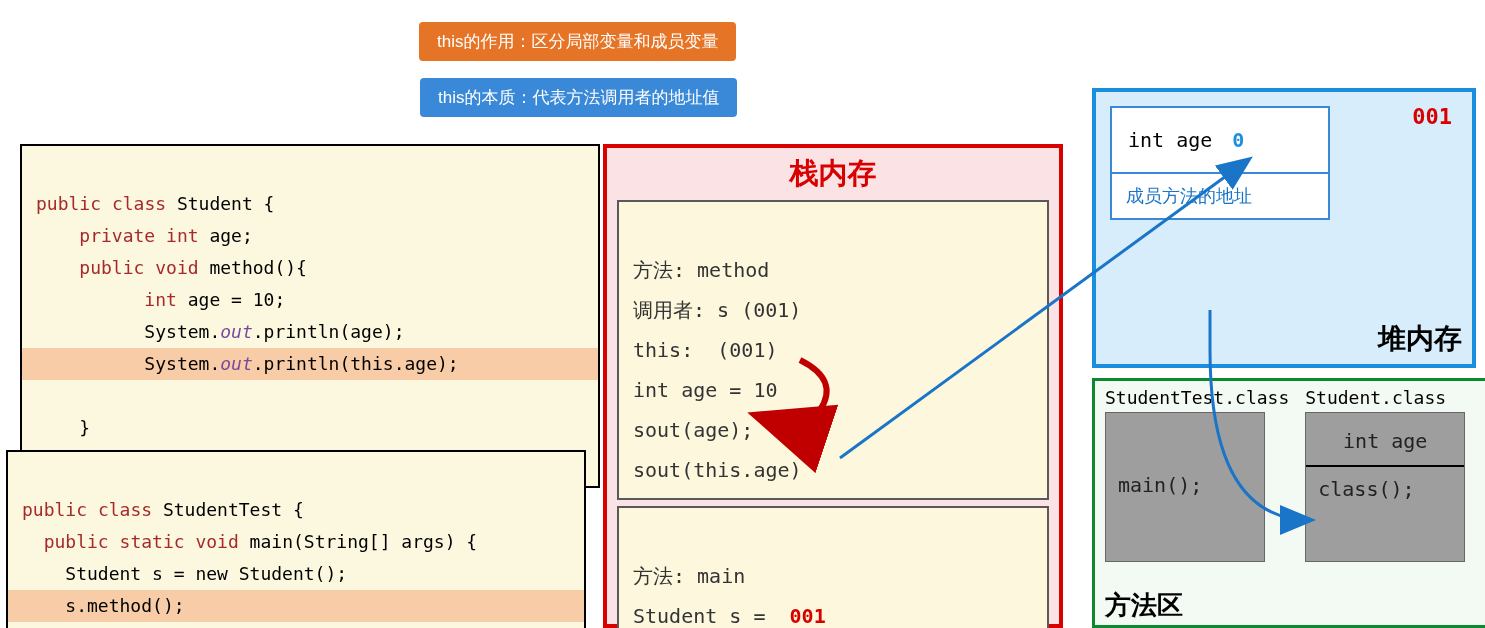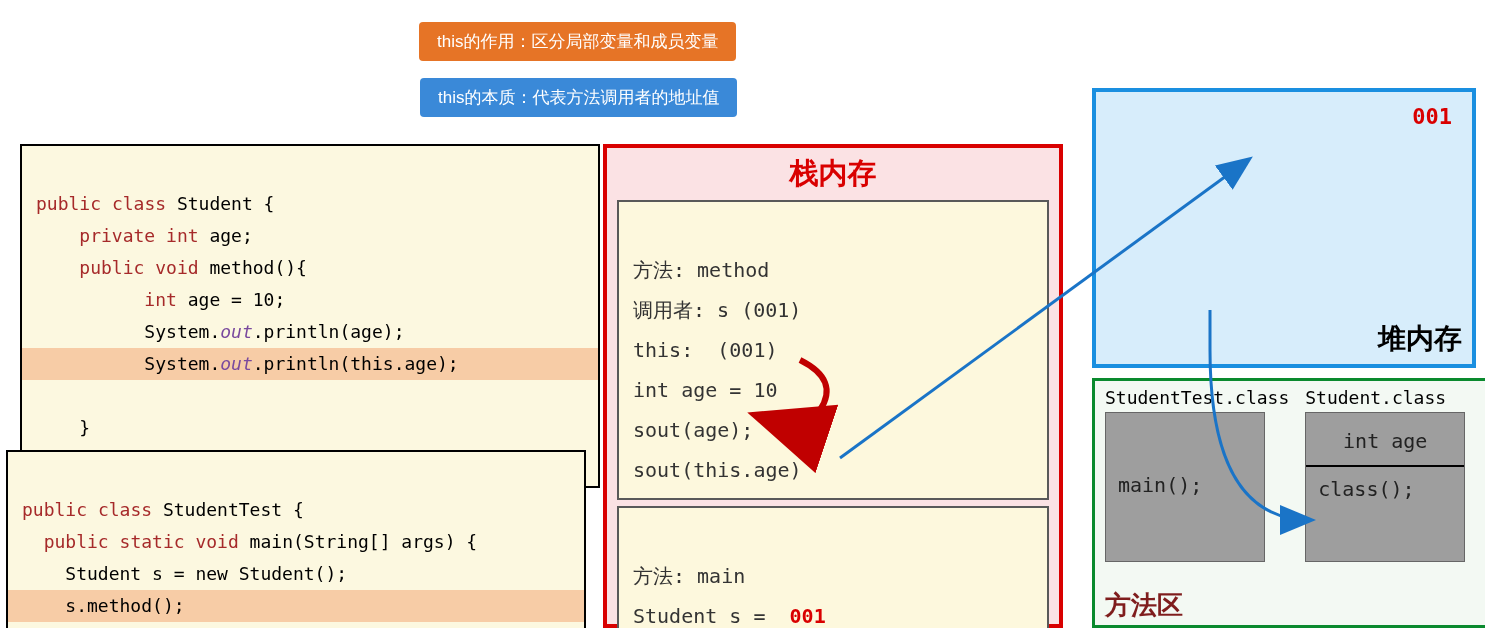--- a/index.html
+++ b/index.html
@@ -114,21 +114,21 @@
   .method-area {
     position: absolute;
     border: 3px solid #0a8a2e;
     background: #f3f9f3;
     padding: 6px 10px 10px 10px;
   }
   .ma-label {
     position: absolute;
     left: 10px;
     bottom: 2px;
-    color: #7f1d1d;
+    color: #000000;
     font-weight: bold;
     font-size: 26px;
     font-family: "Microsoft YaHei", sans-serif;
   }
   .class-wrap { display: flex; gap: 16px; }
   .class-col { font-size: 18px; }
   .class-name { margin-bottom: 4px; }
   .class-box {
     background: #9e9e9e;
     border: 1px solid #666;
@@ -188,20 +188,26 @@
 </div>
   <div class="stack-frame">
 <span>方法: main</span>
 <span><span>Student s = </span> <span class="red-bold">001</span></span>
 
 </div>
 </div>
 
 <div class="heap-outer" style="left:1092px; top:88px; width:384px; height:280px;">
   <div class="heap-addr">001</div>
+  <div class="obj-box">
+    <div class="obj-field">
+      <span>int age</span><span class="fval">0</span>
+    </div>
+    <div class="obj-method">成员方法的地址</div>
+  </div>
   <div class="heap-label">堆内存</div>
 </div>
 
 <div class="method-area" style="left:1092px; top:378px; width:442px; height:250px;">
   <div class="class-wrap">
     <div class="class-col">
       <div class="class-name">StudentTest.class</div>
       <div class="class-box">
         <div style="height:44px;"></div>
         <div>main();</div>

